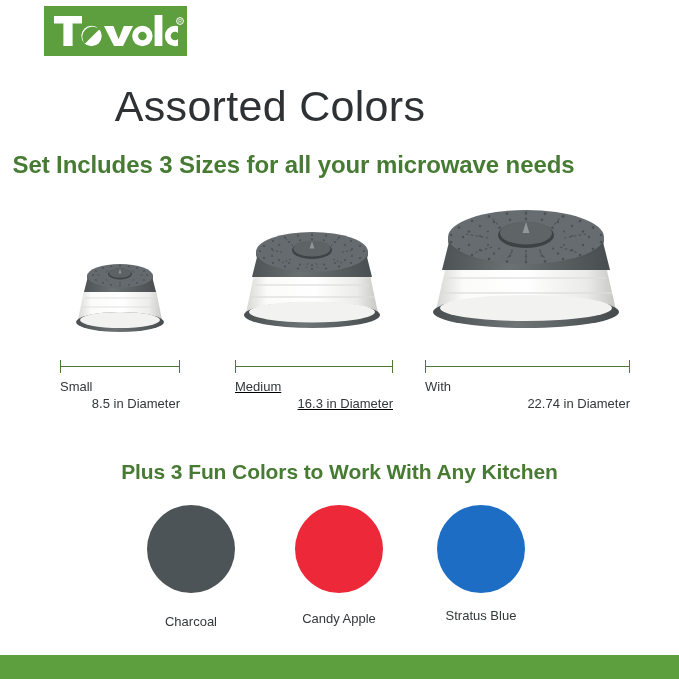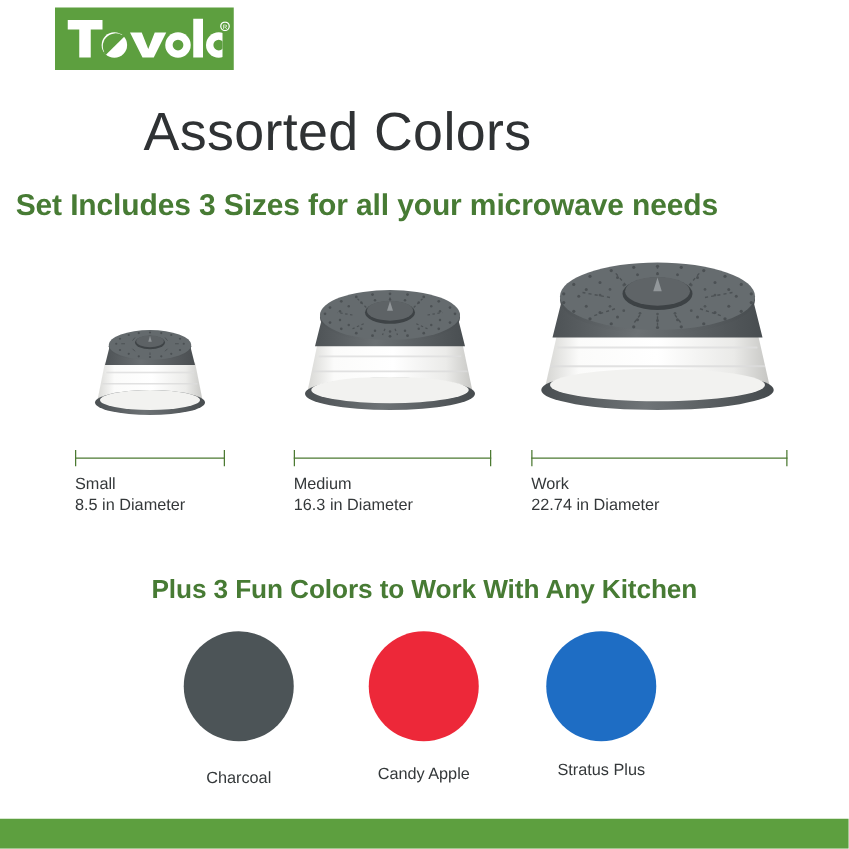--- a/index.html
+++ b/index.html
@@ -111,21 +111,21 @@
   .bracket .cap.left  { left: 0; }
   .bracket .cap.right { right: 0; }
   .size-name {
     font-size: 13px;
     line-height: 17px;
     color: #34383a;
     margin-top: 5px;
     white-space: nowrap;
   }
   .size-dim {
-    text-align: left;
+    text-align: right;
     font-size: 13px;
     line-height: 17px;
     color: #34383a;
     white-space: nowrap;
   }
 
   
   .swatches {
     position: absolute;
     left: 0;
@@ -475,53 +475,53 @@
 <div class="size-group" style="left:60px; top:360px; width:120px;">
   <div class="bracket">
     <div class="rail"></div>
     <div class="cap left"></div>
     <div class="cap right"></div>
   </div>
   <div class="size-name">Small</div>
   <div class="size-dim">8.5 in Diameter</div>
 </div>
 
-<div class="size-group" style="left:235px; top:360px; width:158px;">
+<div class="size-group" style="left:235px; top:360px; width:158px;text-decoration:underline;">
   <div class="bracket">
     <div class="rail"></div>
     <div class="cap left"></div>
     <div class="cap right"></div>
   </div>
   <div class="size-name">Medium</div>
   <div class="size-dim">16.3 in Diameter</div>
 </div>
 
 <div class="size-group" style="left:425px; top:360px; width:205px;">
   <div class="bracket">
     <div class="rail"></div>
     <div class="cap left"></div>
     <div class="cap right"></div>
   </div>
-  <div class="size-name">Work</div>
+  <div class="size-name">With</div>
   <div class="size-dim">22.74 in Diameter</div>
 </div>
 
 <div class="colors-head">Plus 3 Fun Colors to Work With Any Kitchen</div>
 
 <div class="swatches">
 
   <div class="swatch-item" style="left:116px;">
     <div class="swatch-dot" style="background:#4c5457;"></div>
     <div class="swatch-label" style="margin-top:20px;">Charcoal</div>
   </div>
 
   <div class="swatch-item" style="left:264px;">
     <div class="swatch-dot" style="background:#ed2839;"></div>
     <div class="swatch-label" style="margin-top:17px;">Candy Apple</div>
   </div>
 
   <div class="swatch-item" style="left:406px;">
     <div class="swatch-dot" style="background:#1e6dc4;"></div>
-    <div class="swatch-label" style="margin-top:14px;">Stratus Plus</div>
+    <div class="swatch-label" style="margin-top:14px;">Stratus Blue</div>
   </div>
 </div>
 
 <div class="footer-bar"></div>
 
 </body></html>

